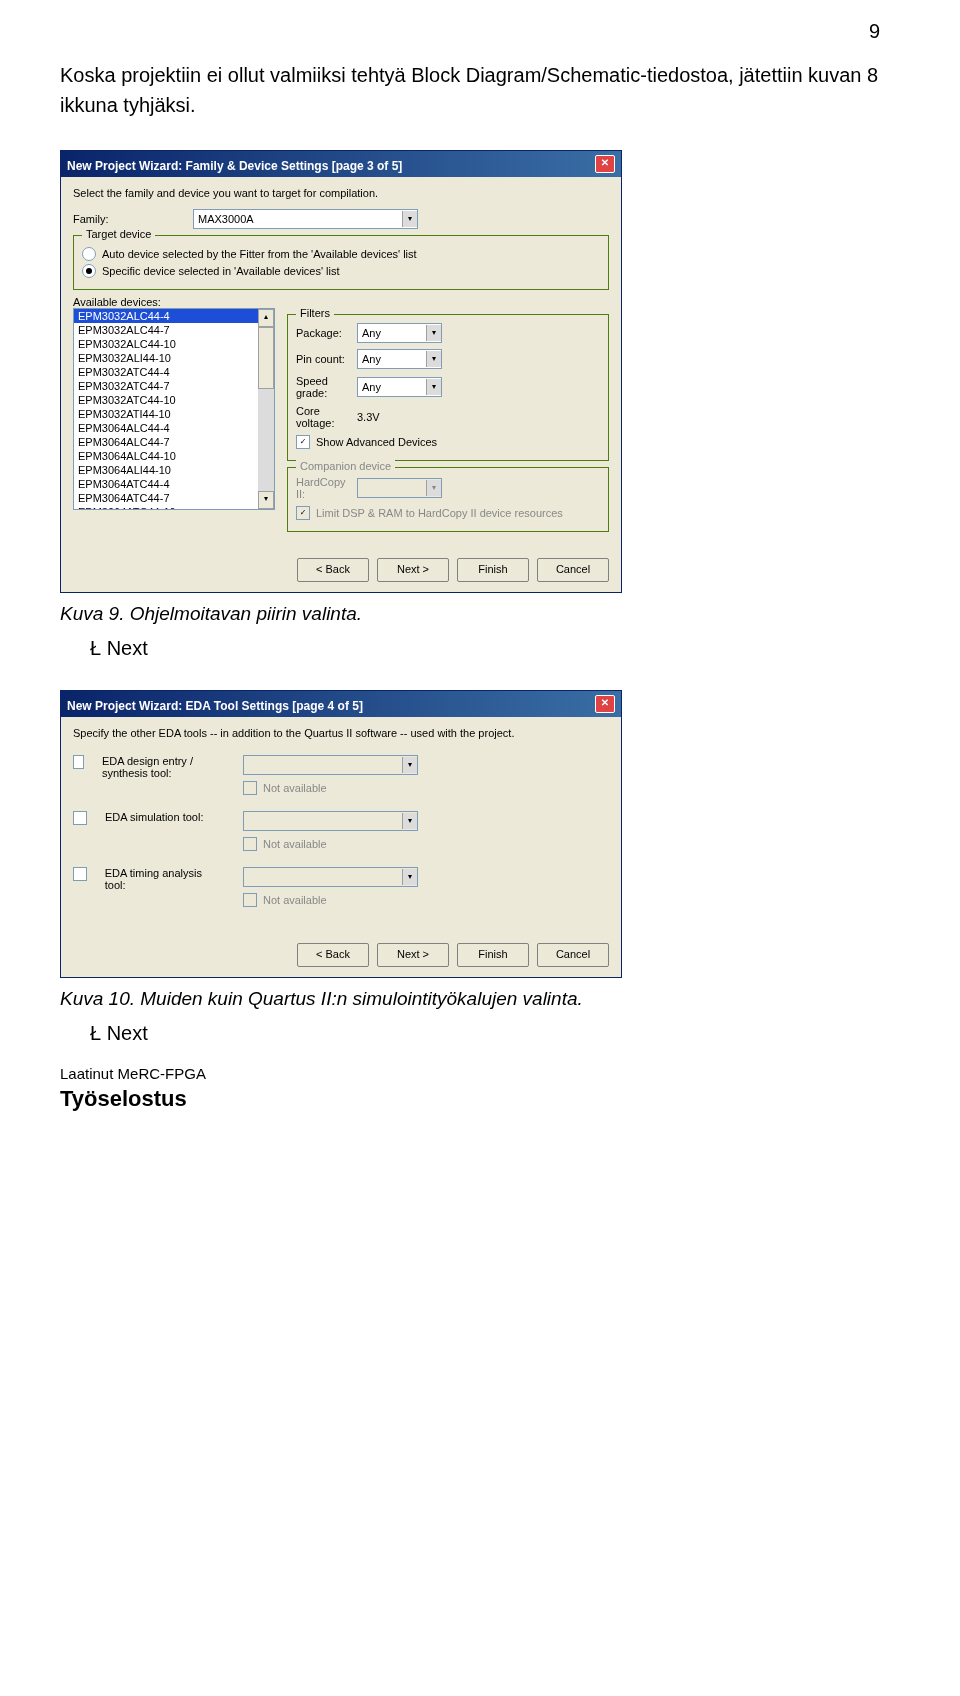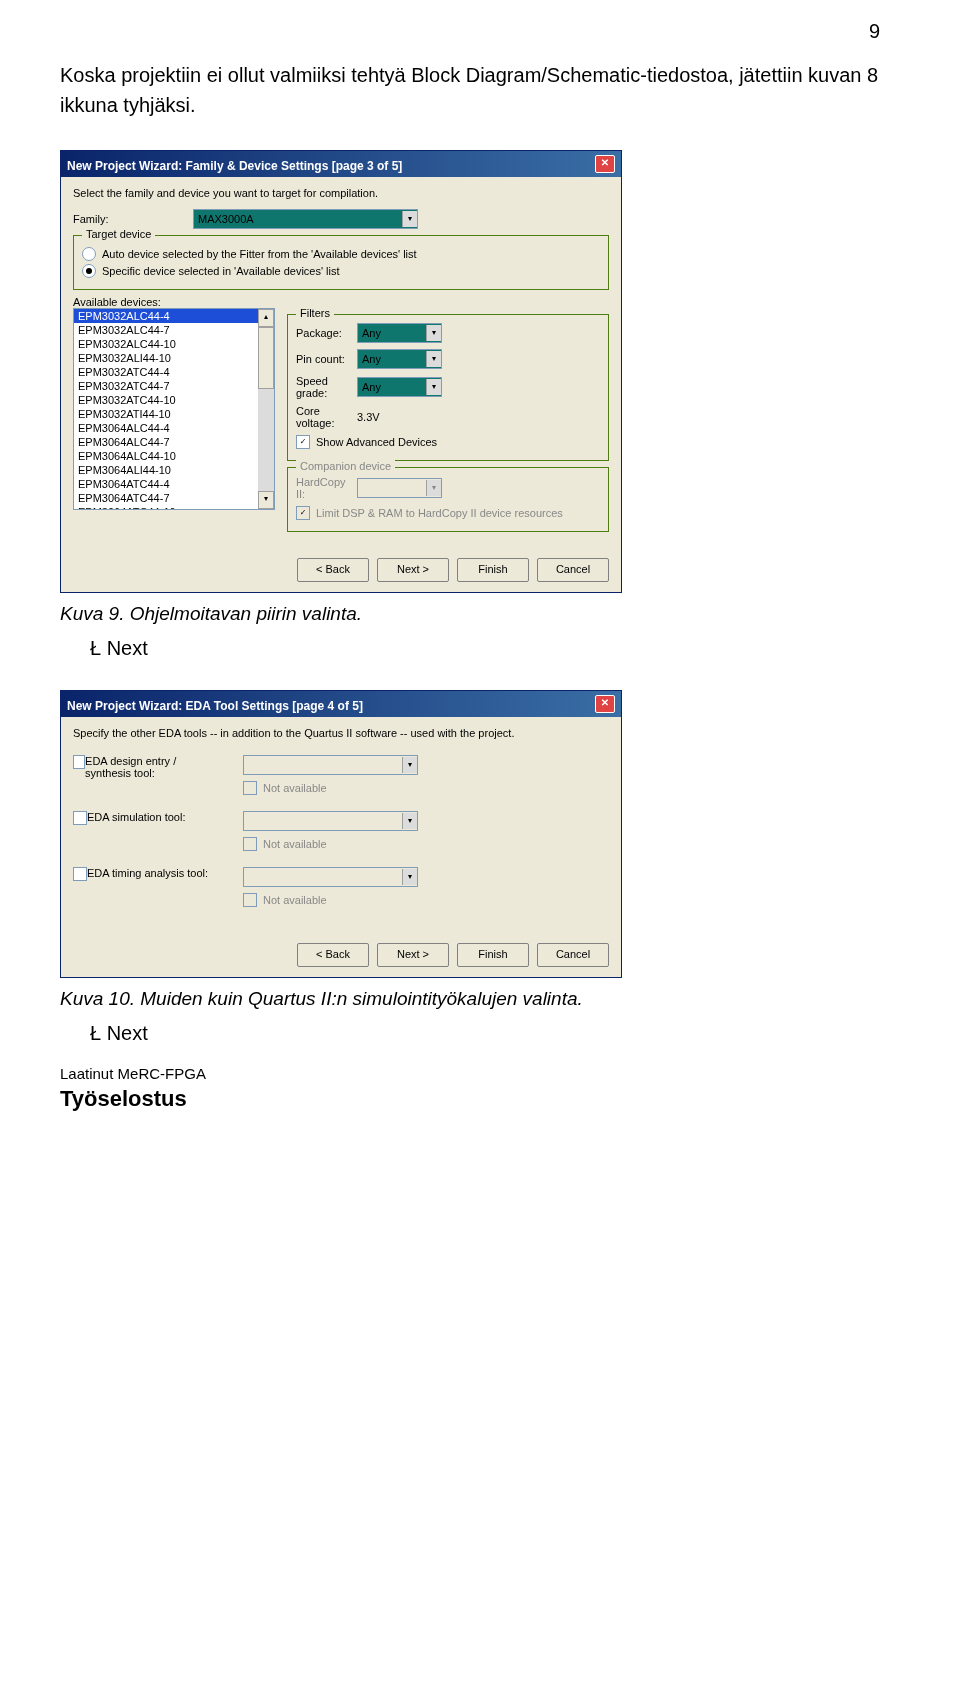--- a/index.html
+++ b/index.html
@@ -63,21 +63,21 @@
     display: flex;
     align-items: center;
     margin-bottom: 6px;
   }
   .field-row label {
     width: 120px;
   }
   .combo {
     display: inline-flex;
     align-items: center;
-    background: #0f766e;
+    background: #ffffff;
     border: 1px solid #7f9db9;
     height: 18px;
   }
   .combo-text {
     padding: 0 4px;
     min-width: 200px;
   }
   .combo-text.small { min-width: 60px; }
   .combo-text.med { min-width: 150px; }
   .combo-arrow {
@@ -208,21 +208,21 @@
   }
   .eda-row {
     display: flex;
     align-items: flex-start;
     gap: 20px;
     margin: 16px 0;
   }
   .eda-left {
     width: 150px;
     display: flex;
-    gap: 0;
+    gap: 18px;
     align-items: flex-start;
   }
   .eda-right {
     flex: 1;
   }
   .notavail {
     margin-top: 6px;
     margin-left: 0;
     display: flex;
     gap: 6px;

